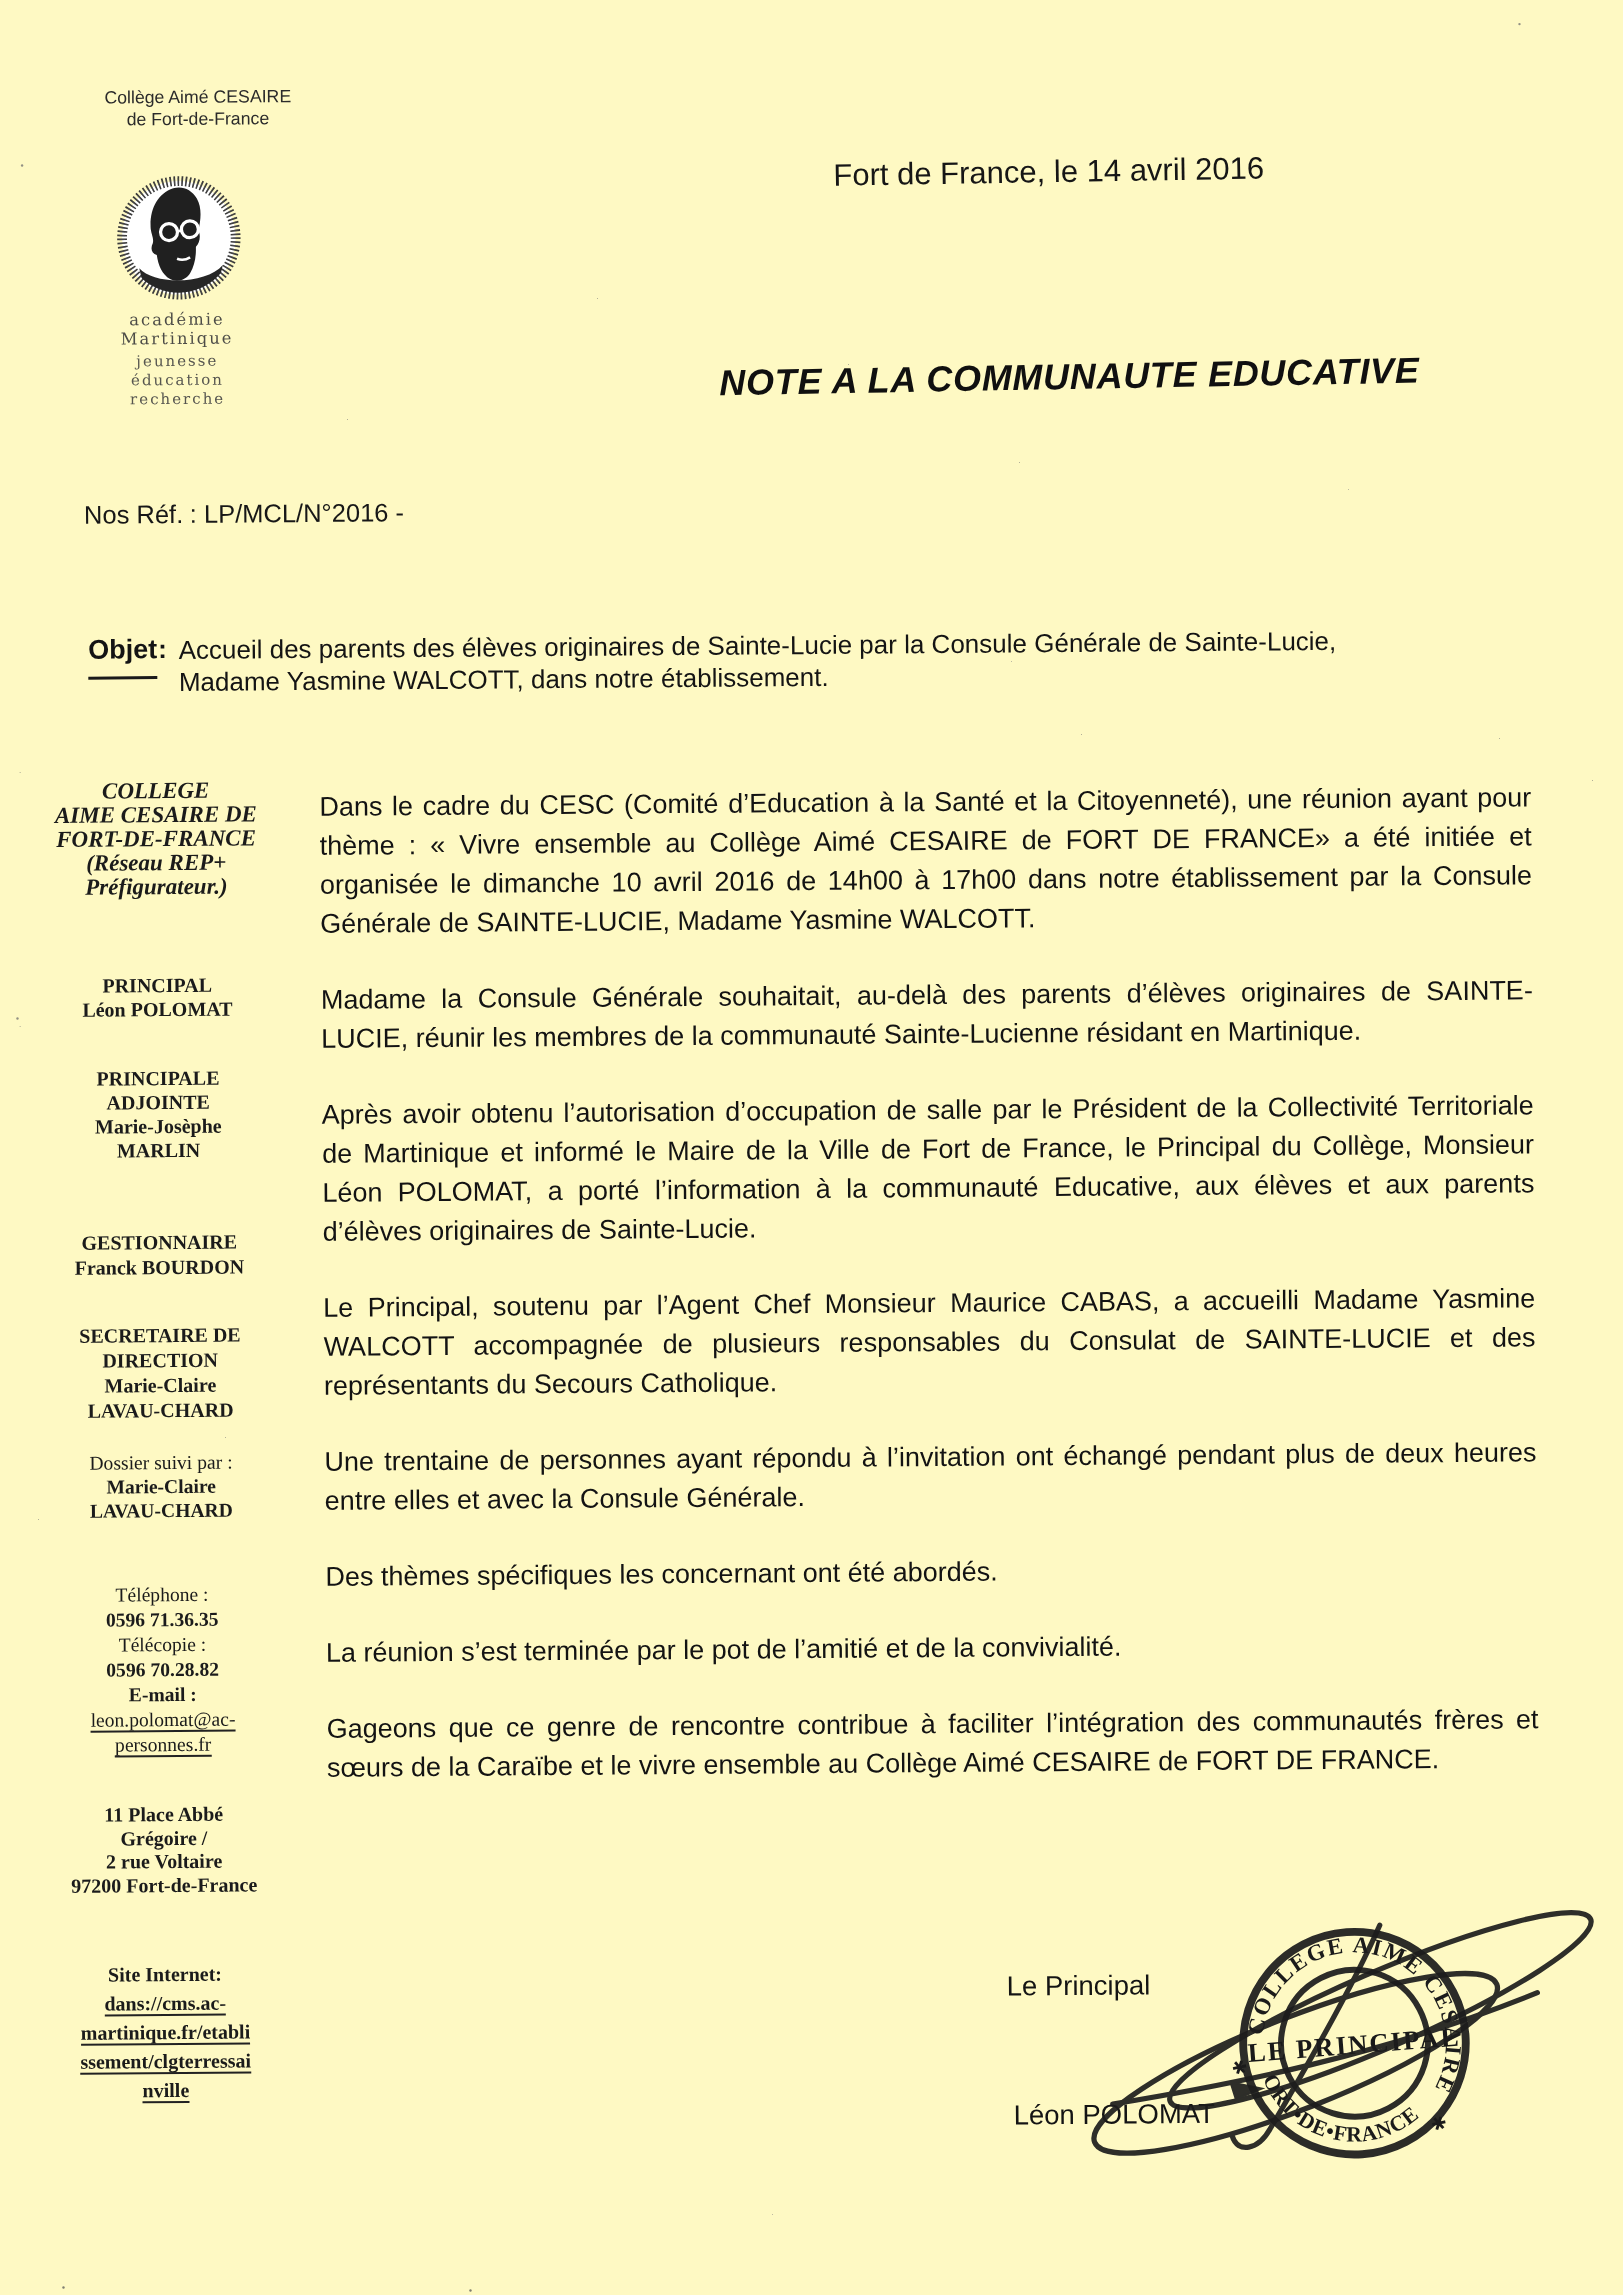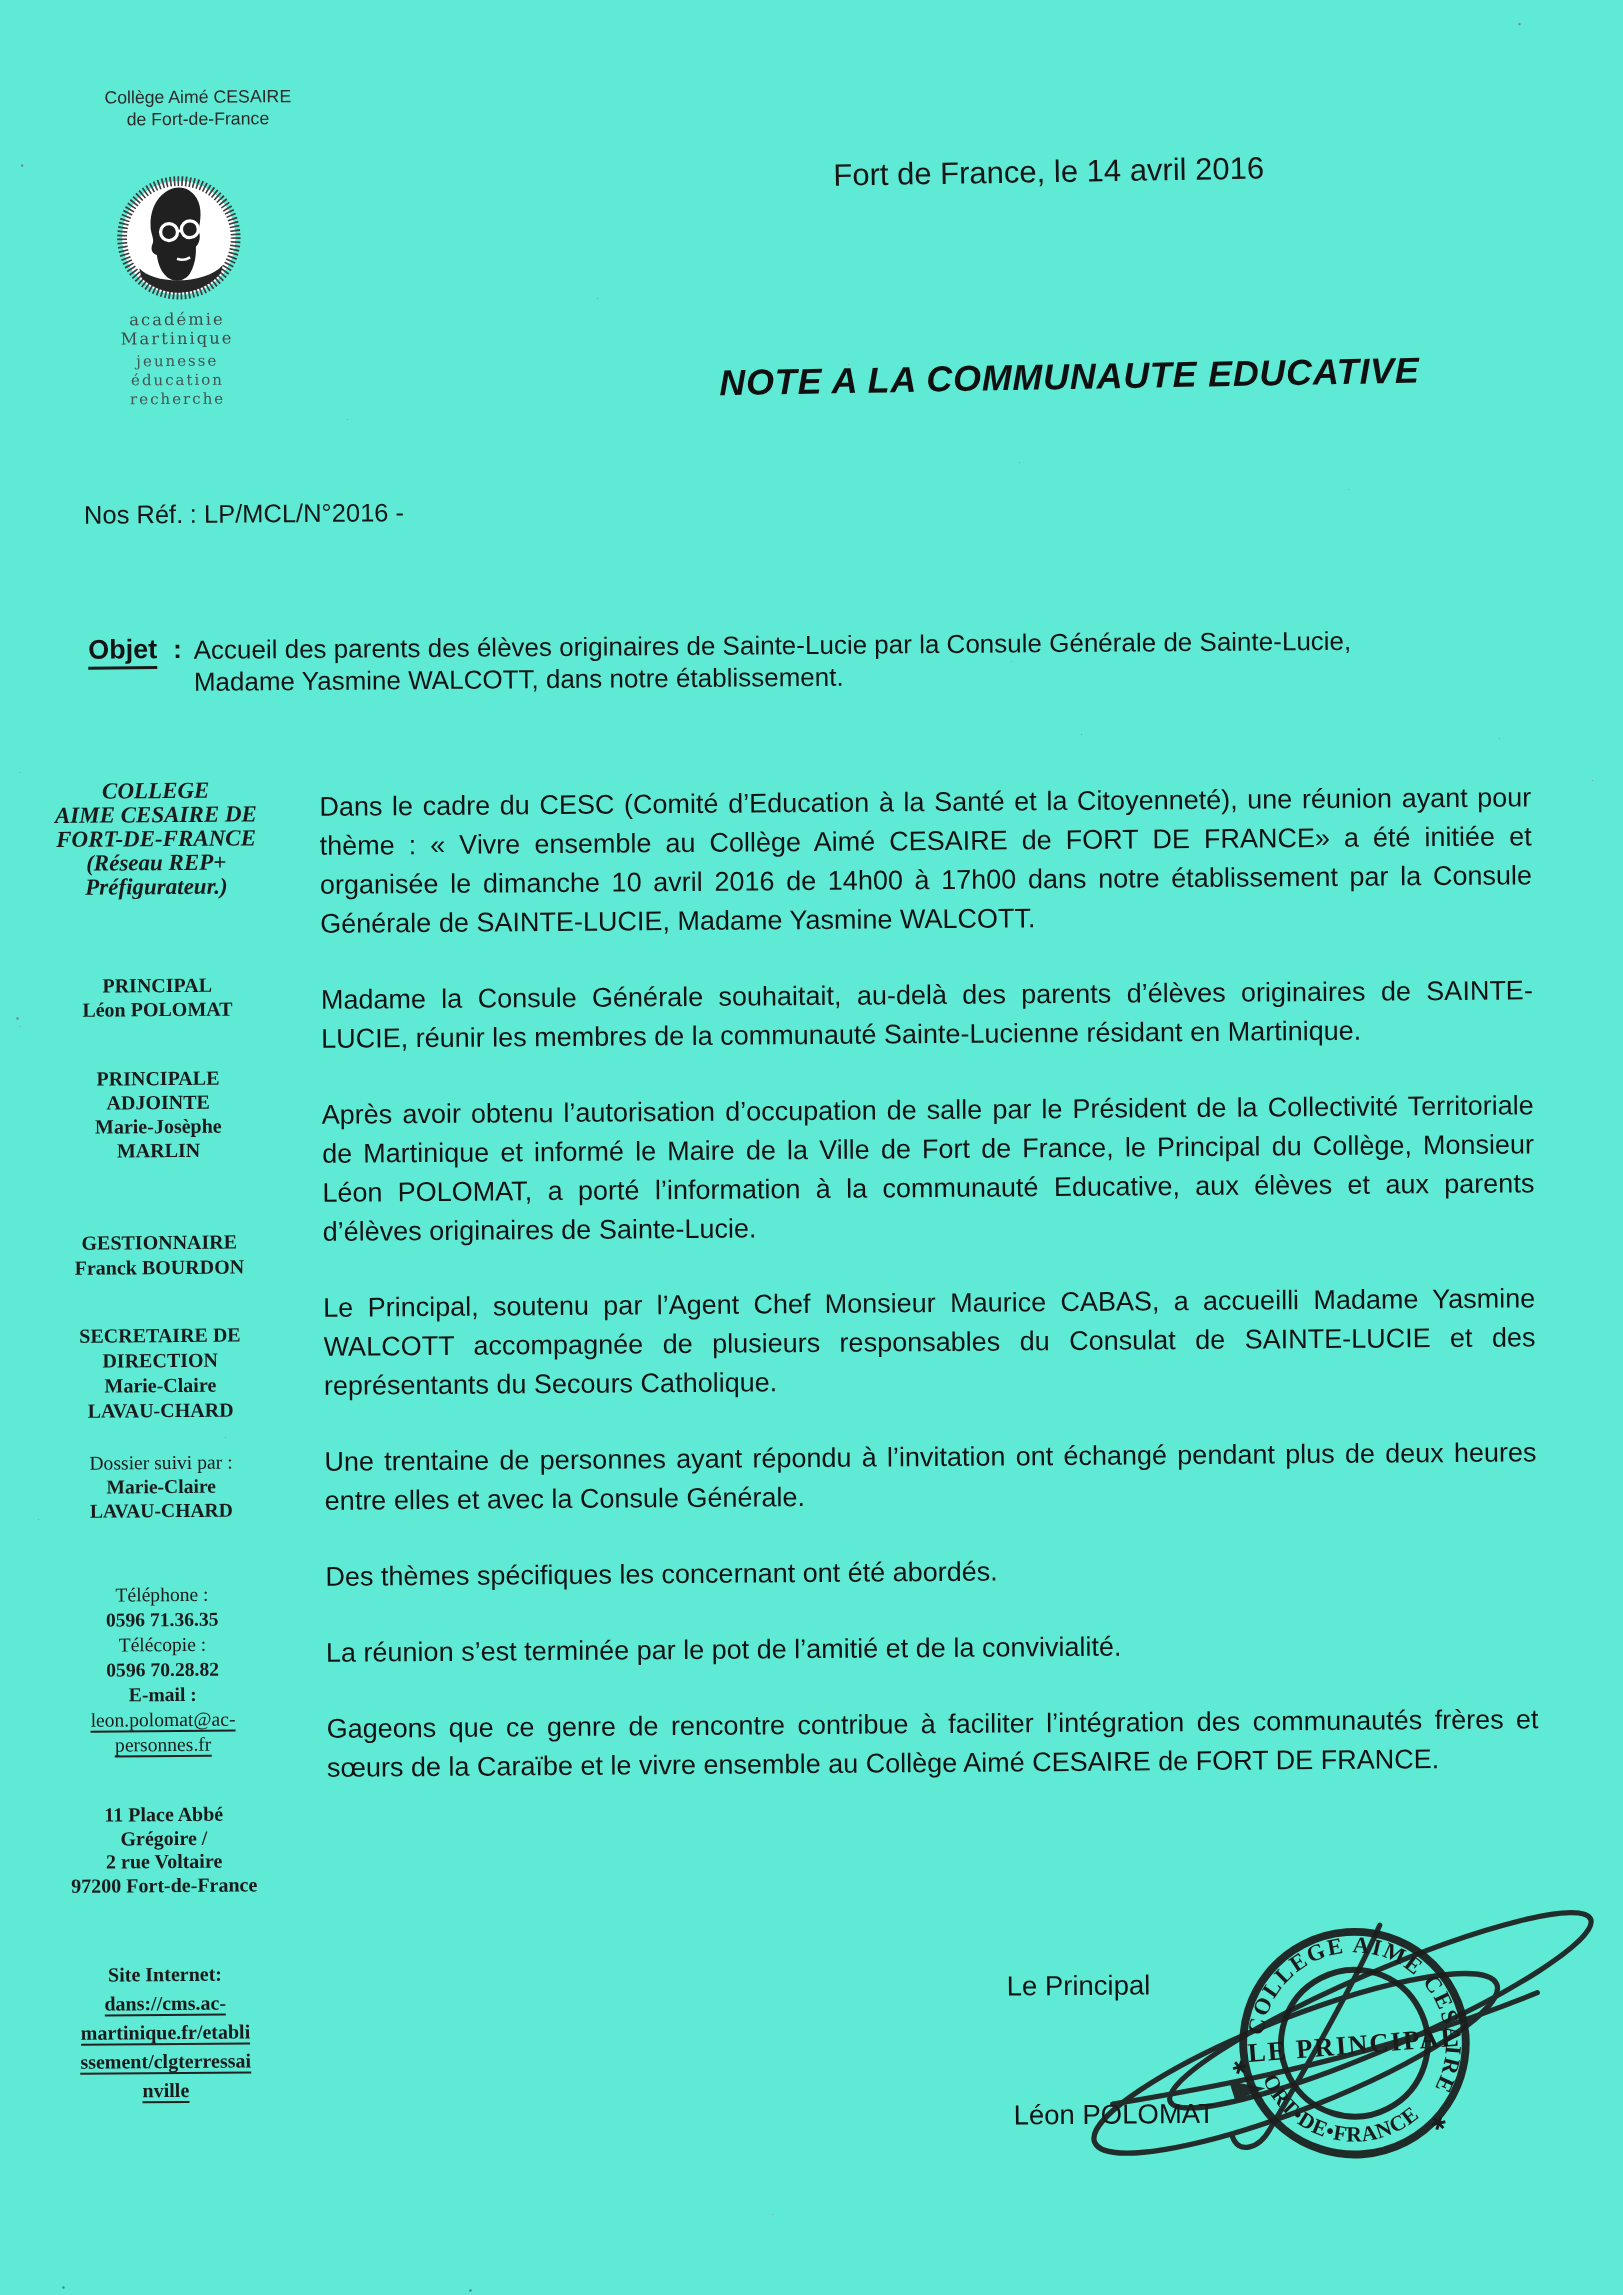--- a/index.html
+++ b/index.html
@@ -1,16 +1,16 @@
 <!DOCTYPE html>
 <html style="font-size:10.5px"><head>
 <meta charset="utf-8">
 <style>
   html,body{margin:0;padding:0;background:#e8e8e8;}
-  .page{position:relative;width:1623px;height:2295px;background:#5eead4;overflow:hidden;
+  .page{position:relative;width:1623px;height:2295px;background:#fef9c3;overflow:hidden;
         font-family:"Liberation Sans",sans-serif;color:#151515;}
   .content{position:absolute;inset:0;transform:rotate(-0.45deg);transform-origin:811px 1145px;}
 
   
   .school-name{position:absolute;left:108px;top:82px;width:196px;text-align:center;
                font-size:17.7px;line-height:21.6px;color:#2b2b2b;}
   .logo{position:absolute;left:120px;top:165px;width:132px;height:141px;}
   .academy{position:absolute;left:79px;top:305px;width:209px;text-align:center;
            font-family:"DejaVu Serif",serif;font-size:16.4px;line-height:19px;
            letter-spacing:2px;color:#3a3a3a;opacity:.9;}
@@ -22,21 +22,21 @@
              transform:rotate(-0.5deg);}
   .doc-title{position:absolute;left:693px;top:358px;width:765px;text-align:center;
              font-size:36px;font-weight:bold;font-style:italic;letter-spacing:0.7px;
              color:#101010;white-space:nowrap;transform:rotate(-0.6deg);}
   .ref-line{position:absolute;left:79px;top:495px;font-size:25.5px;color:#171717;}
   .ref-line .lbl{margin-right:6.5px;margin-left:10px;}
 
   .objet{position:absolute;left:92px;top:629px;font-size:26px;color:#141414;}
   .objet-row{display:flex;align-items:flex-start;}
   .objet-label{font-weight:bold;font-size:27px;border-bottom:3.3px solid #1a1a1a;
-               padding-bottom:1px;margin-right:16px;}
+               padding-bottom:11px;margin-right:1px;}
   .objet-colon{font-weight:bold;margin-right:11.8px;}
   .objet-text{line-height:32px;max-width:1361px;}
 
   
   .sb{position:absolute;left:31px;width:255px;text-align:center;
       font-family:"Liberation Serif",serif;color:#1b1b1b;}
   .sb-college{top:774px;font-size:23px;line-height:24px;font-weight:bold;font-style:italic;}
   .sb-principal{top:968px;font-size:20px;line-height:24px;font-weight:bold;}
   .sb-adjointe{top:1061px;font-size:20px;line-height:24px;font-weight:bold;}
   .sb-gestionnaire{top:1225px;font-size:20px;line-height:25px;font-weight:bold;}

